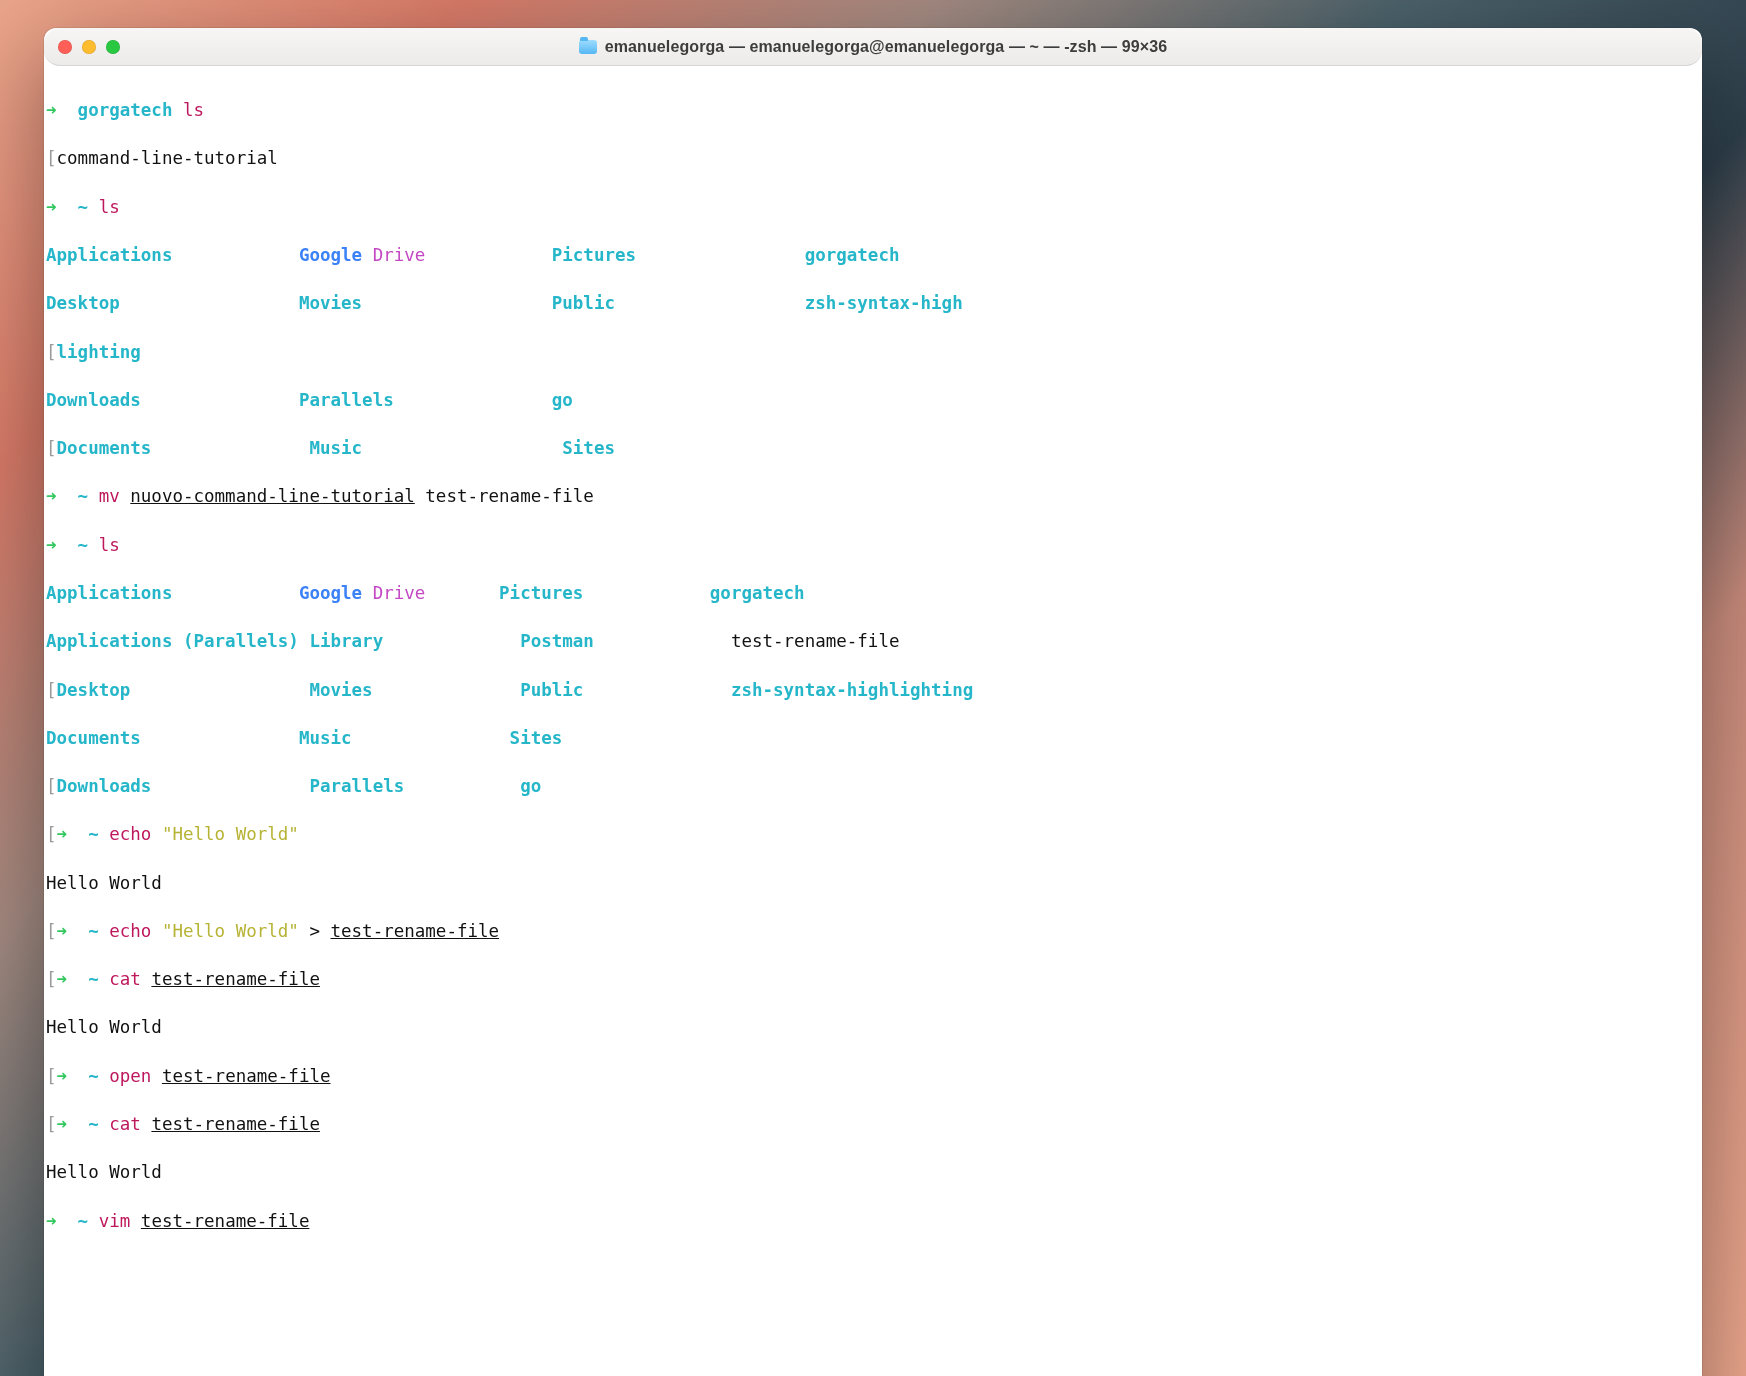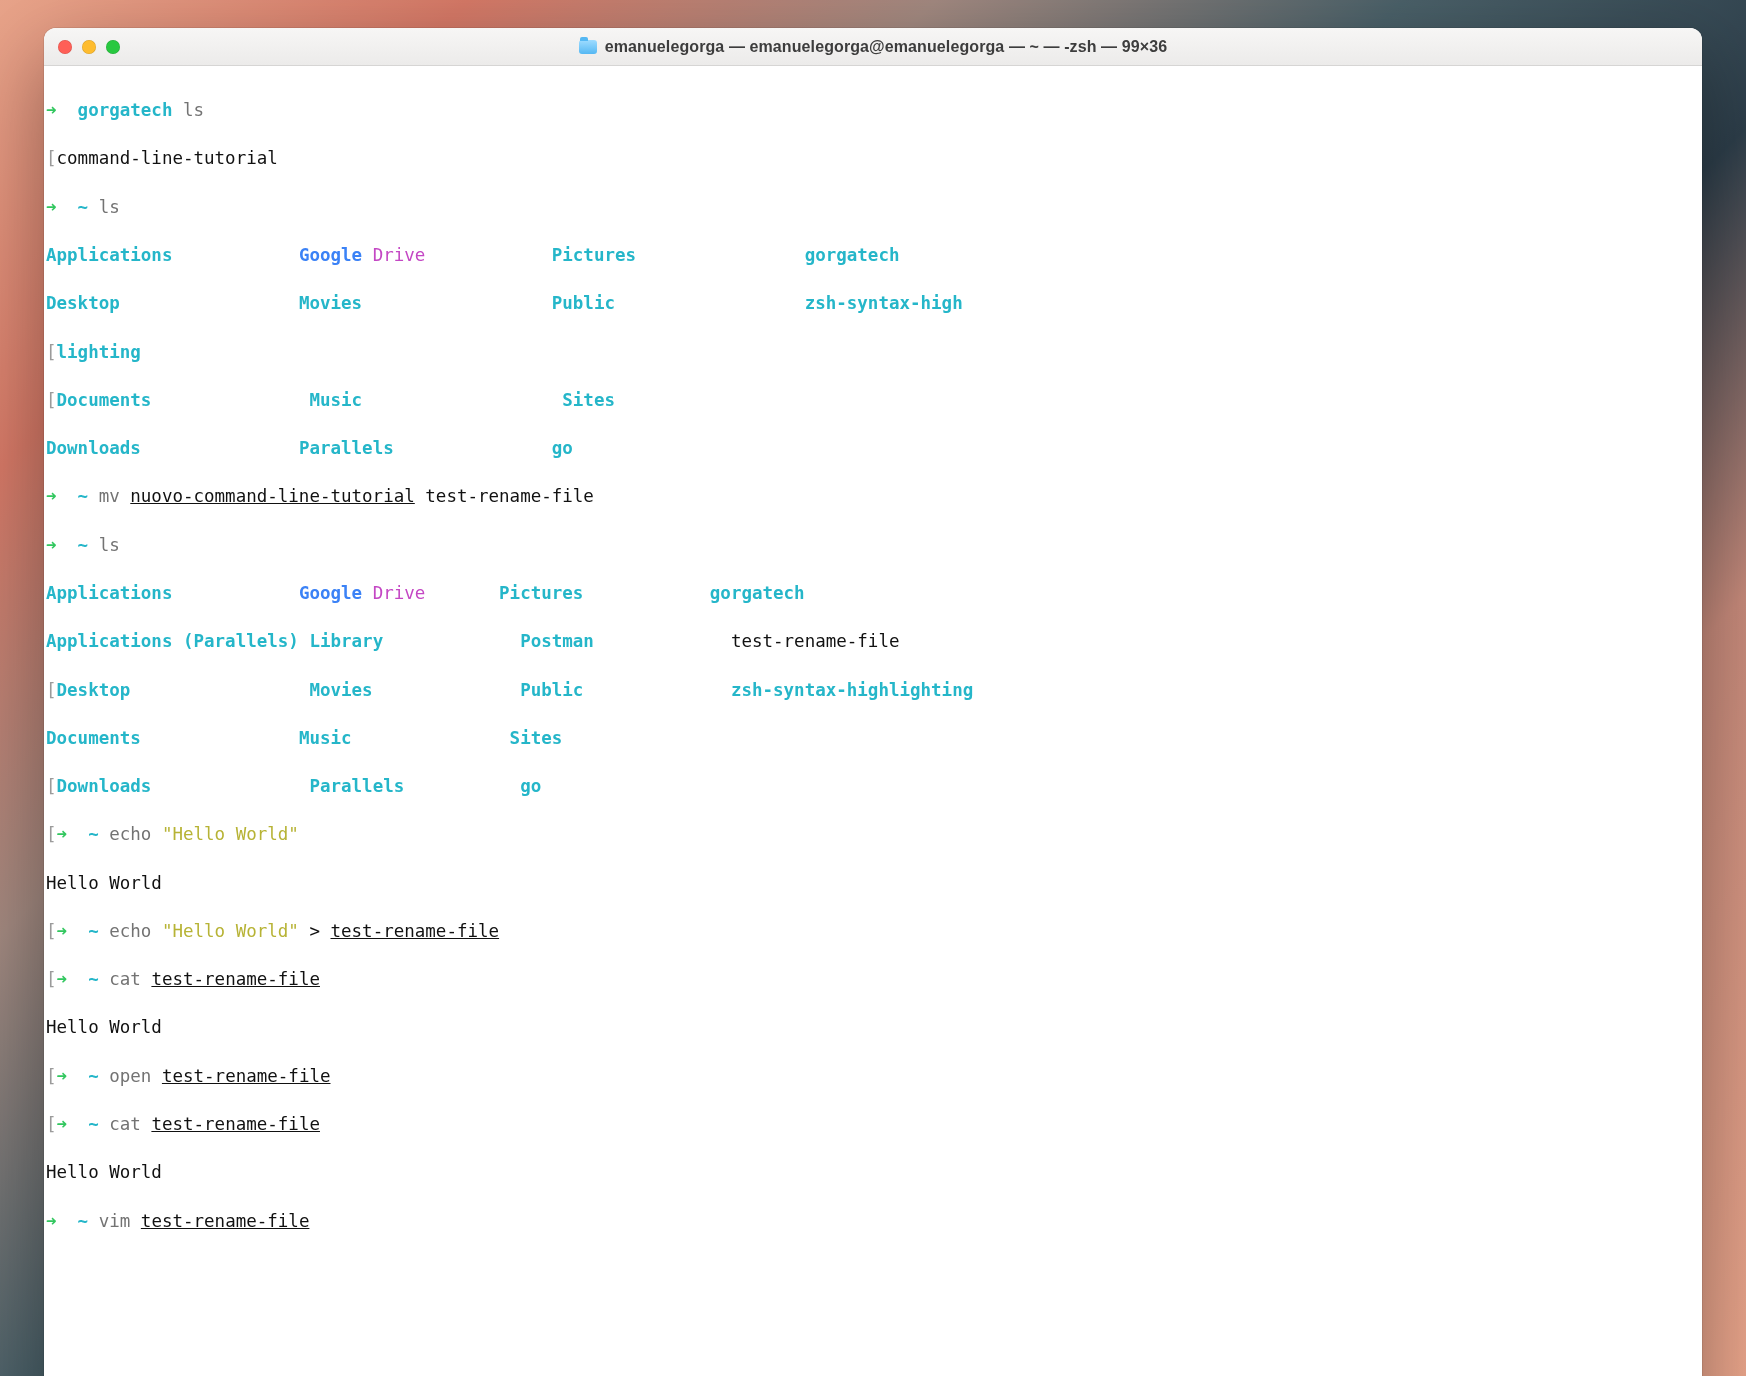--- a/index.html
+++ b/index.html
@@ -27,20 +27,21 @@
       flex-direction: column;
     }
     .titlebar {
       background: linear-gradient(#f7f6f5, #ecebea);
       border-bottom: 1px solid #d6d5d4;
       height: 38px;
       display: flex;
       align-items: center;
       position: relative;
       padding: 0 14px;
+      border-radius: 16px;
     }
     .traffic { display: flex; gap: 10px; align-items: center; }
     .dot { width: 14px; height: 14px; border-radius: 50%; }
     .dot.red { background:#ff5f57; box-shadow: inset 0 0 0 .5px rgba(0,0,0,.15);}
     .dot.yellow { background:#febc2e; box-shadow: inset 0 0 0 .5px rgba(0,0,0,.15);}
     .dot.green { background:#28c840; box-shadow: inset 0 0 0 .5px rgba(0,0,0,.15);}
     .title-wrap {
       position: absolute; left: 0; right: 0; top: 0; bottom: 0;
       display: flex; align-items: center; justify-content: center;
       pointer-events: none;
@@ -65,21 +66,21 @@
       font-family: "SFMono-Regular", "Menlo", "Consolas", monospace;
       font-size: 17.5px;
       line-height: 1.38;
       white-space: pre;
       overflow: hidden;
     }
     .ln { font-family: inherit; }
     .seg { font-family: inherit; }
     .c-arrow  { color:#32c75f; font-weight: 700; }
     .c-cyanb  { color:#25b6c9; font-weight: 800; text-align: right; }
-    .c-green  { color:#737373; font-weight: 500; margin-top: 8px; }
+    .c-green  { color:#be185d; font-weight: 500; margin-top: 8px; }
     .c-ul     { color:#111; text-decoration: underline; }
     .c-text   { color:#111; }
     .c-gray   { color:#9b9b9b; }
     .c-mag    { color:#c447c4; font-weight: 400; }
     .c-magb   { color:#3b82f6; font-weight: 800; }
     .c-yel    { color:#b7b335; }
   </style>
 </head>
 <body>
 
@@ -96,22 +97,22 @@
     </div>
   </div>
 
   <div class="term">
 <div class="ln"><span class="seg c-arrow">➜  </span><span class="seg c-cyanb">gorgatech </span><span class="seg c-green">ls</span></div>
 <div class="ln"><span class="seg c-gray">[</span><span class="seg c-text">command-line-tutorial</span></div>
 <div class="ln"><span class="seg c-arrow">➜  </span><span class="seg c-cyanb">~ </span><span class="seg c-green">ls</span></div>
 <div class="ln"><span class="seg c-cyanb">Applications            </span><span class="seg c-magb">Google</span><span class="seg c-mag"> Drive</span><span class="seg">            </span><span class="seg c-cyanb">Pictures</span><span class="seg">                </span><span class="seg c-cyanb">gorgatech</span></div>
 <div class="ln"><span class="seg c-cyanb">Desktop</span><span class="seg">                 </span><span class="seg c-cyanb">Movies</span><span class="seg">                  </span><span class="seg c-cyanb">Public</span><span class="seg">                  </span><span class="seg c-cyanb">zsh-syntax-high</span></div>
 <div class="ln"><span class="seg c-gray">[</span><span class="seg c-cyanb">lighting</span></div>
+<div class="ln"><span class="seg c-cyanb">Downloads</span><span class="seg">               </span><span class="seg c-cyanb">Parallels</span><span class="seg">               </span><span class="seg c-cyanb">go</span></div>
 <div class="ln"><span class="seg c-gray">[</span><span class="seg c-cyanb">Documents</span><span class="seg">               </span><span class="seg c-cyanb">Music</span><span class="seg">                   </span><span class="seg c-cyanb">Sites</span></div>
-<div class="ln"><span class="seg c-cyanb">Downloads</span><span class="seg">               </span><span class="seg c-cyanb">Parallels</span><span class="seg">               </span><span class="seg c-cyanb">go</span></div>
 <div class="ln"><span class="seg c-arrow">➜  </span><span class="seg c-cyanb">~ </span><span class="seg c-green">mv </span><span class="seg c-ul">nuovo-command-line-tutorial</span><span class="seg c-text"> </span><span class="seg c-text">test-rename-file</span></div>
 <div class="ln"><span class="seg c-arrow">➜  </span><span class="seg c-cyanb">~ </span><span class="seg c-green">ls</span></div>
 <div class="ln"><span class="seg c-cyanb">Applications            </span><span class="seg c-magb">Google</span><span class="seg c-mag"> Drive</span><span class="seg">       </span><span class="seg c-cyanb">Pictures</span><span class="seg">            </span><span class="seg c-cyanb">gorgatech</span></div>
 <div class="ln"><span class="seg c-cyanb">Applications (Parallels)</span><span class="seg"> </span><span class="seg c-cyanb">Library</span><span class="seg">             </span><span class="seg c-cyanb">Postman</span><span class="seg">             </span><span class="seg c-text">test-rename-file</span></div>
 <div class="ln"><span class="seg c-gray">[</span><span class="seg c-cyanb">Desktop</span><span class="seg">                 </span><span class="seg c-cyanb">Movies</span><span class="seg">              </span><span class="seg c-cyanb">Public</span><span class="seg">              </span><span class="seg c-cyanb">zsh-syntax-highlighting</span></div>
 <div class="ln"><span class="seg c-cyanb">Documents</span><span class="seg">               </span><span class="seg c-cyanb">Music</span><span class="seg">               </span><span class="seg c-cyanb">Sites</span></div>
 <div class="ln"><span class="seg c-gray">[</span><span class="seg c-cyanb">Downloads</span><span class="seg">               </span><span class="seg c-cyanb">Parallels</span><span class="seg">           </span><span class="seg c-cyanb">go</span></div>
 <div class="ln"><span class="seg c-gray">[</span><span class="seg c-arrow">➜  </span><span class="seg c-cyanb">~ </span><span class="seg c-green">echo </span><span class="seg c-yel">"Hello World"</span></div>
 <div class="ln"><span class="seg c-text">Hello World</span></div>
 <div class="ln"><span class="seg c-gray">[</span><span class="seg c-arrow">➜  </span><span class="seg c-cyanb">~ </span><span class="seg c-green">echo </span><span class="seg c-yel">"Hello World"</span><span class="seg c-text"> &gt; </span><span class="seg c-ul">test-rename-file</span></div>

